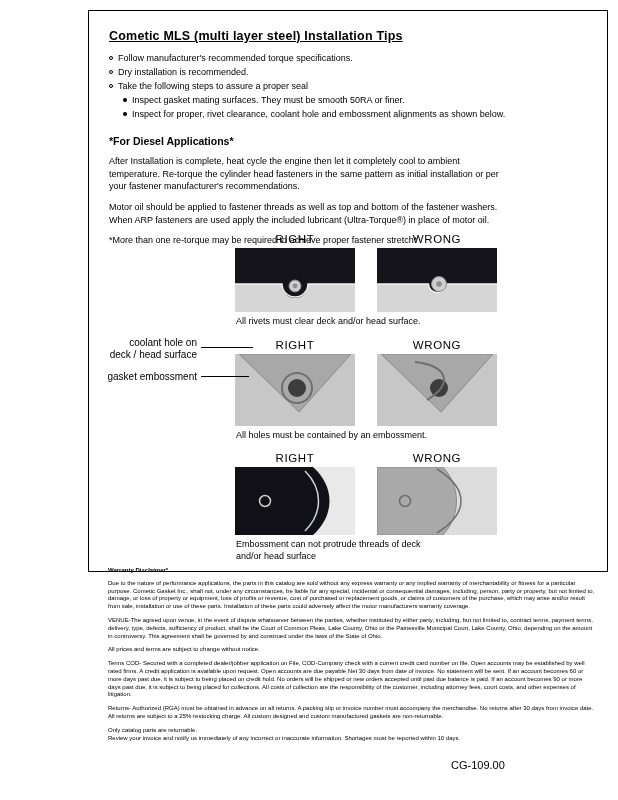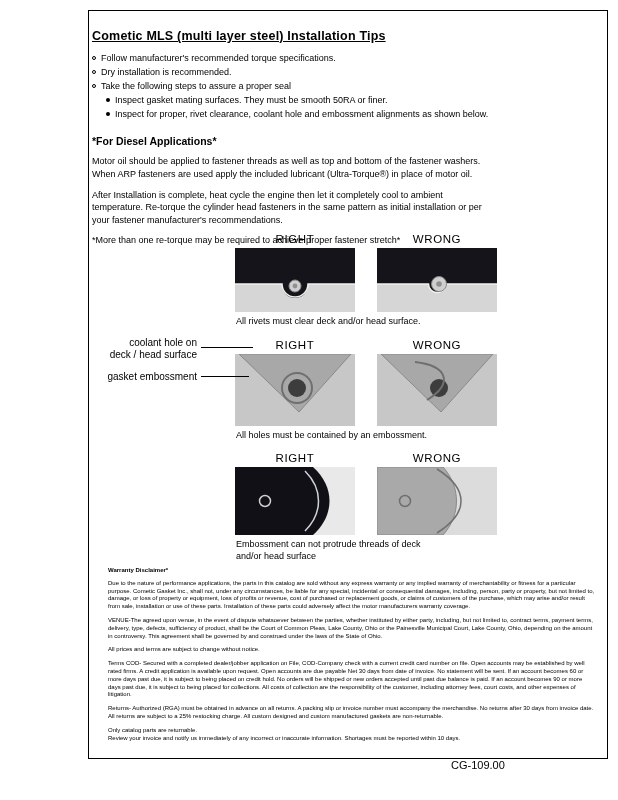--- a/index.html
+++ b/index.html
@@ -4,23 +4,23 @@
 <style>
   * { margin:0; padding:0; box-sizing:border-box; }
   html,body { width:618px; height:800px; overflow:hidden; }
   body {
     background:#ffffff;
     font-family:"Liberation Sans", sans-serif;
     color:#000;
     position:relative;
   }
   .frame {
-    position:absolute; left:88px; top:10px; width:520px; height:749px;
+    position:absolute; left:88px; top:10px; width:520px; height:562px;
     border:1.5px solid #000;
-    padding:16px 1px;
+    padding:16px 18px;
   }
   .doc-title {
     font-size:12.5px; font-weight:bold; text-decoration:underline;
     margin:2px 0 9px 2px; letter-spacing:0.2px;
   }
   .bullet-row { display:flex; align-items:flex-start; font-size:9px; line-height:1.45; margin-bottom:1px;text-align:center; }
   .o-marker { flex:0 0 auto; width:4px; height:4px; border:1px solid #000; border-radius:50%; margin:4px 5px 0 2px; }
   .sub .f-marker { flex:0 0 auto; width:4px; height:4px; background:#000; border-radius:50%; margin:4px 5px 0 16px; }
   .diesel-head { font-size:10.5px; font-weight:bold; margin:14px 0 8px 2px; }
   .para { font-size:9px; line-height:1.38; width:402px; margin:0 0 9px 2px; }
@@ -67,22 +67,22 @@
   <div class="bullet-row sub">
     <span class="f-marker"></span>
     <span>Inspect gasket mating surfaces.  They must be smooth 50RA or finer.</span>
   </div>
   <div class="bullet-row sub">
     <span class="f-marker"></span>
     <span>Inspect for proper, rivet clearance, coolant hole and embossment alignments as shown below.</span>
   </div>
 
   <div class="diesel-head">*For Diesel Applications*</div>
+  <p class="para">After Installation is complete, heat cycle the engine then let it completely cool to ambient temperature. Re-torque the cylinder head fasteners in the same pattern as initial installation or per your fastener manufacturer's recommendations.</p>
   <p class="para">Motor oil should be applied to fastener threads as well as top and bottom of the fastener washers. When ARP fasteners are used apply the included lubricant (Ultra-Torque®) in place of motor oil.</p>
-  <p class="para">After Installation is complete, heat cycle the engine then let it completely cool to ambient temperature. Re-torque the cylinder head fasteners in the same pattern as initial installation or per your fastener manufacturer's recommendations.</p>
   <p class="note">*More than one re-torque may be required to achieve proper fastener stretch*</p>
 
   <div class="diagrams">
 
     <div class="dia-grid">
       <div class="dia-head">RIGHT</div>
       <div class="dia-head">WRONG</div>
       <svg class="dia-img" viewBox="0 0 120 64">
         <rect width="120" height="64" fill="#14141a"></rect>
         <rect y="36" width="120" height="28" fill="#d6d6d6"></rect>

